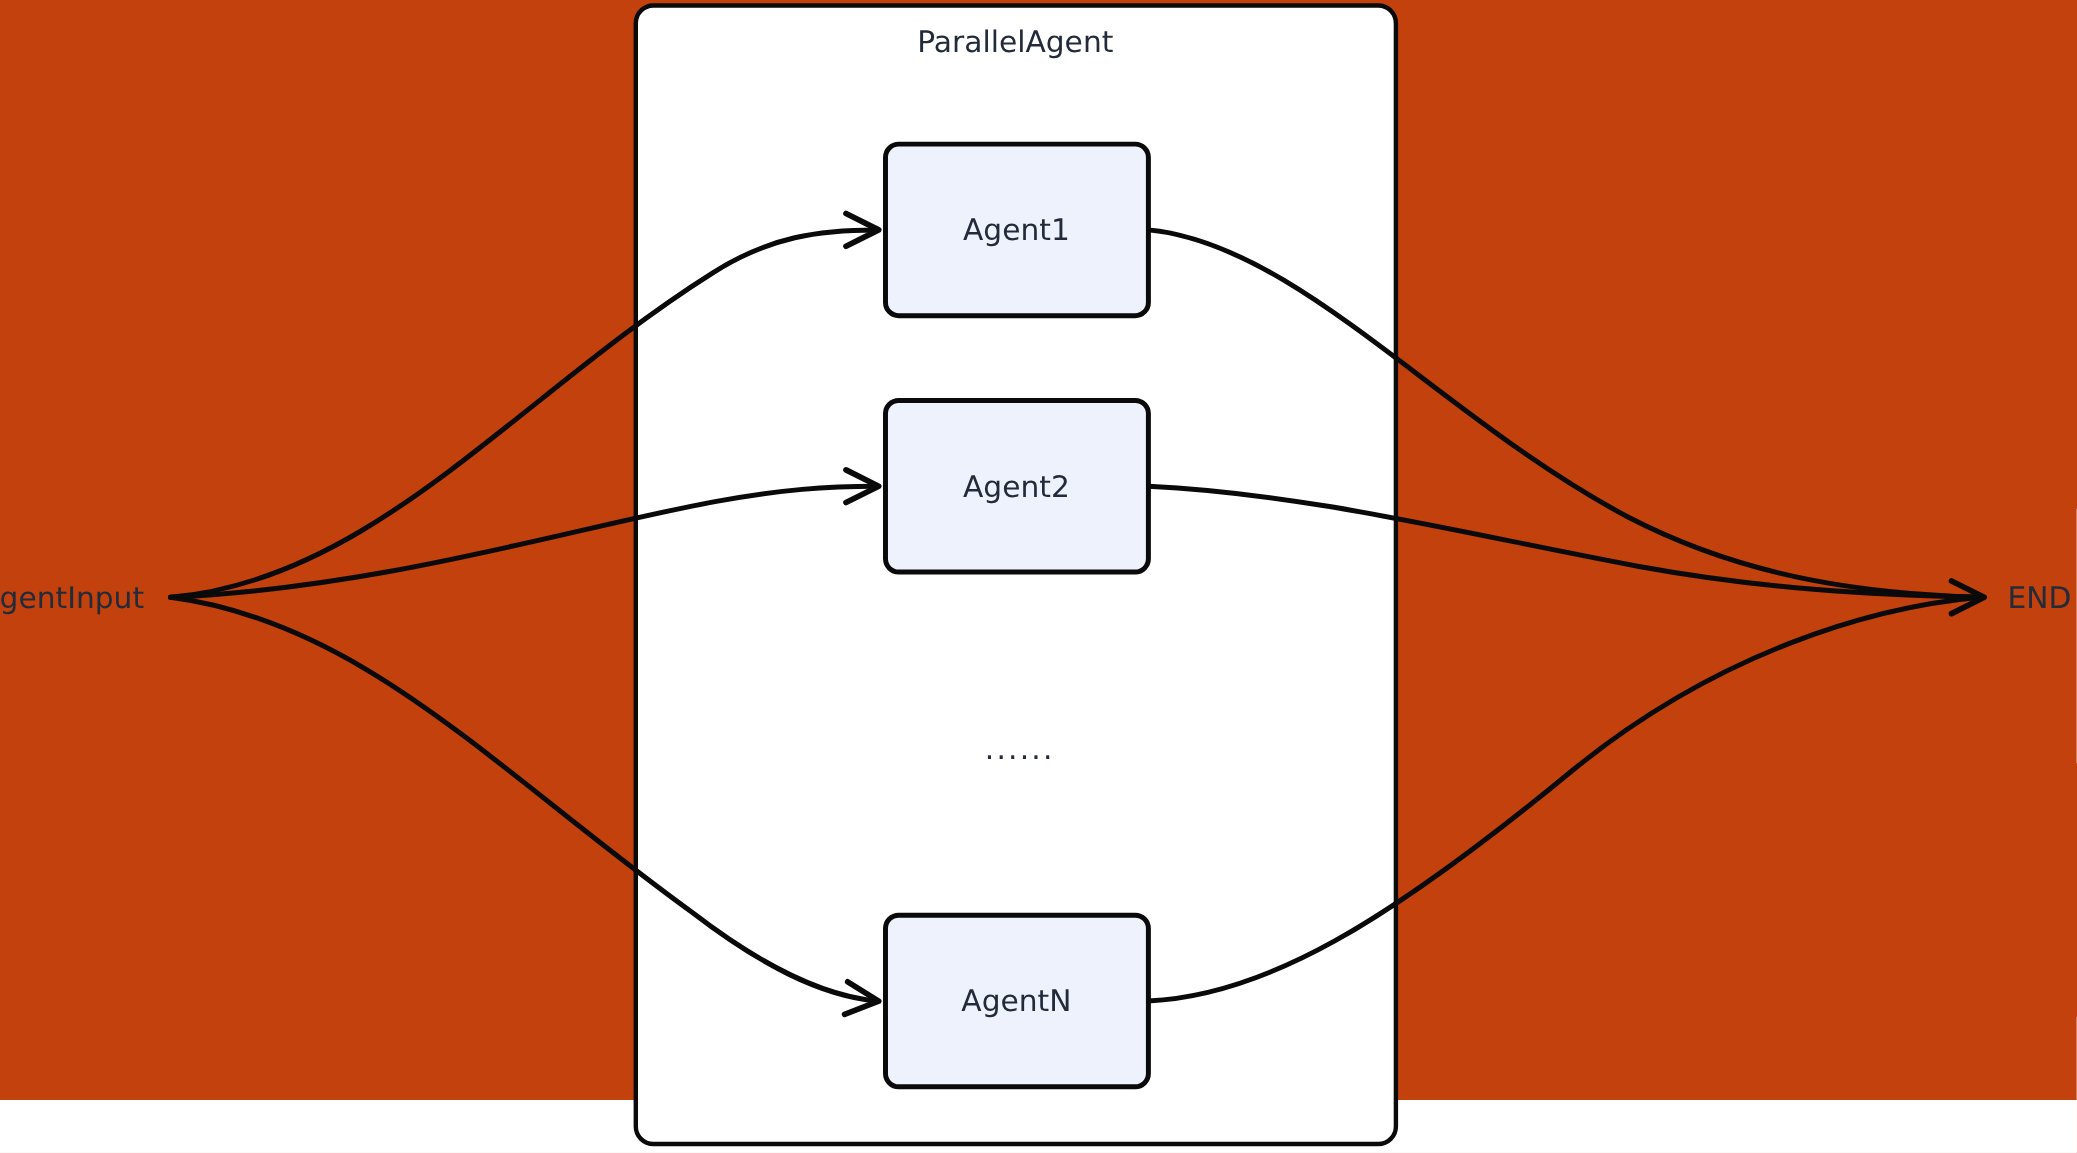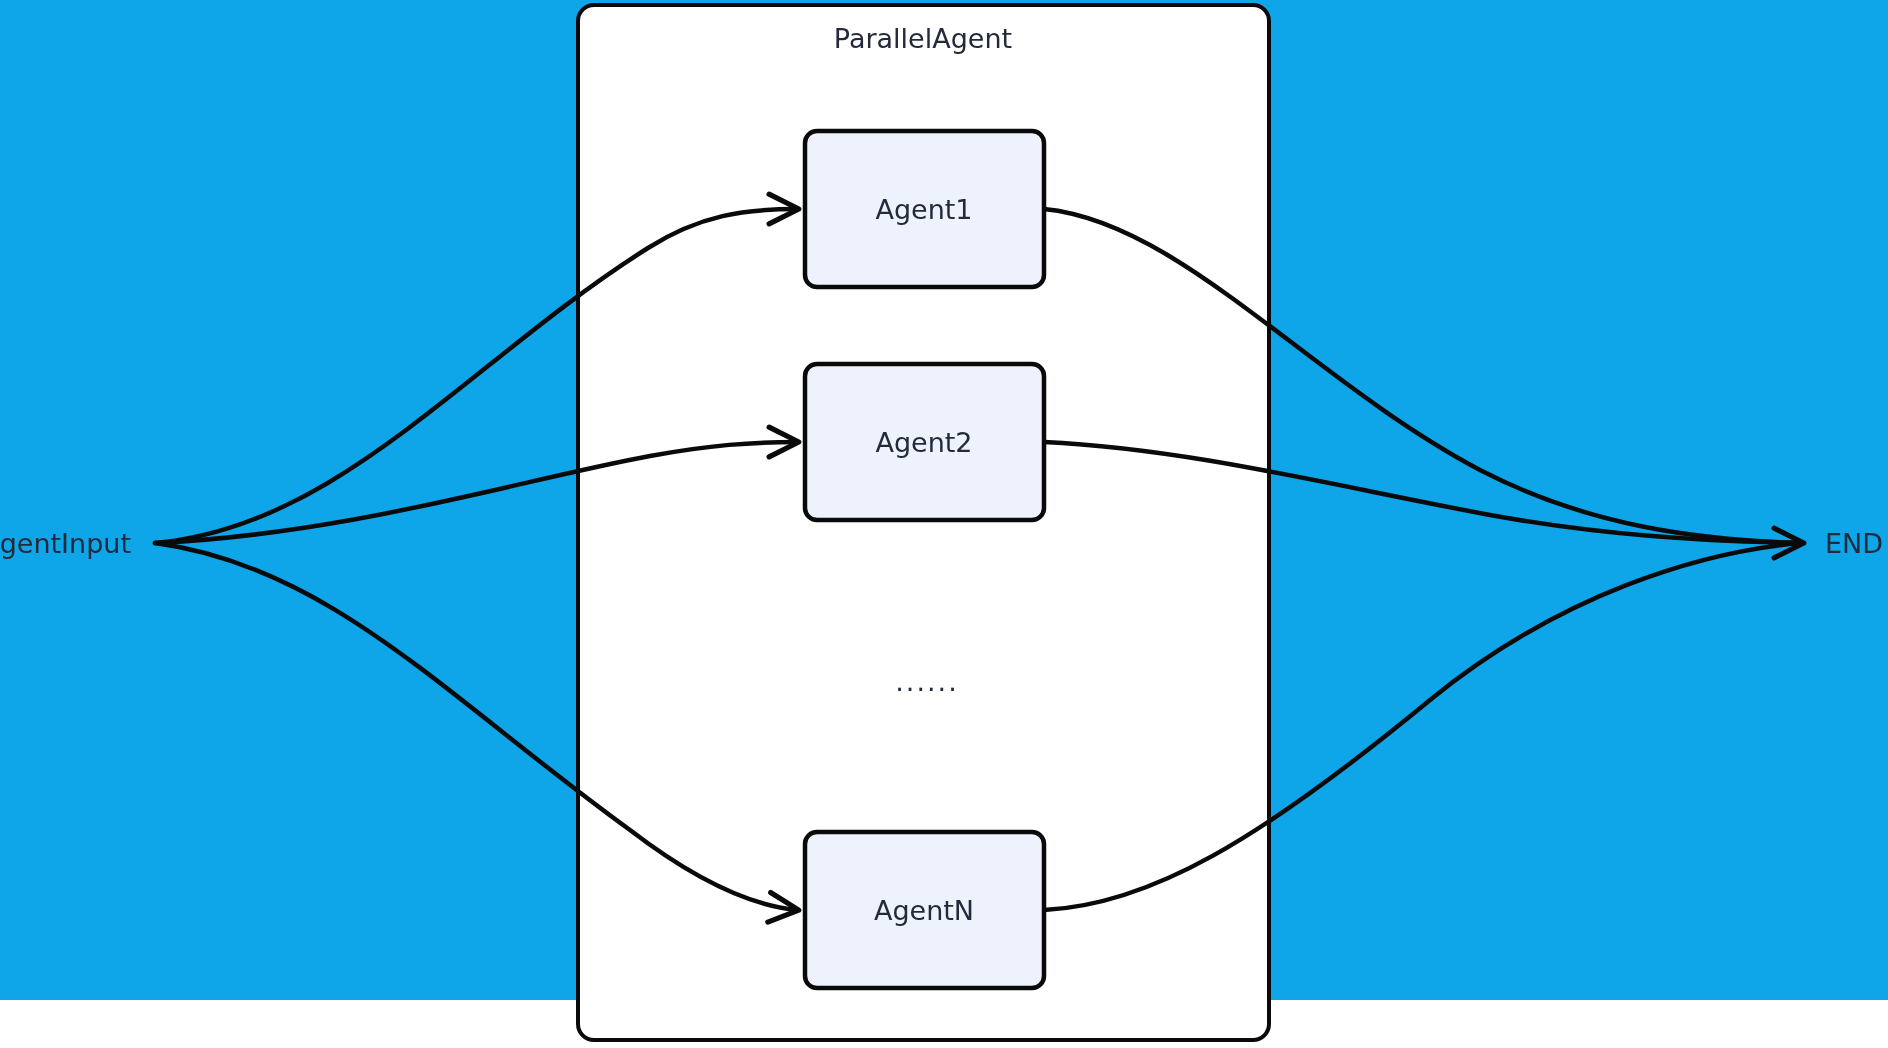--- a/index.html
+++ b/index.html
@@ -10,21 +10,21 @@
   body {
     width: 1888px;
     height: 1048px;
     font-family: "DejaVu Sans", "Liberation Sans", sans-serif;
     overflow: hidden;
   }
   #canvas {
     position: relative;
     width: 1888px;
     height: 1000px;
-    background: #0ea5e9;
+    background: #c2410c;
   }
   svg#diagram {
     position: absolute;
     top: 0;
     left: 0;
     width: 1888px;
     height: 1048px;
     display: block;
   }
   .group-box {

